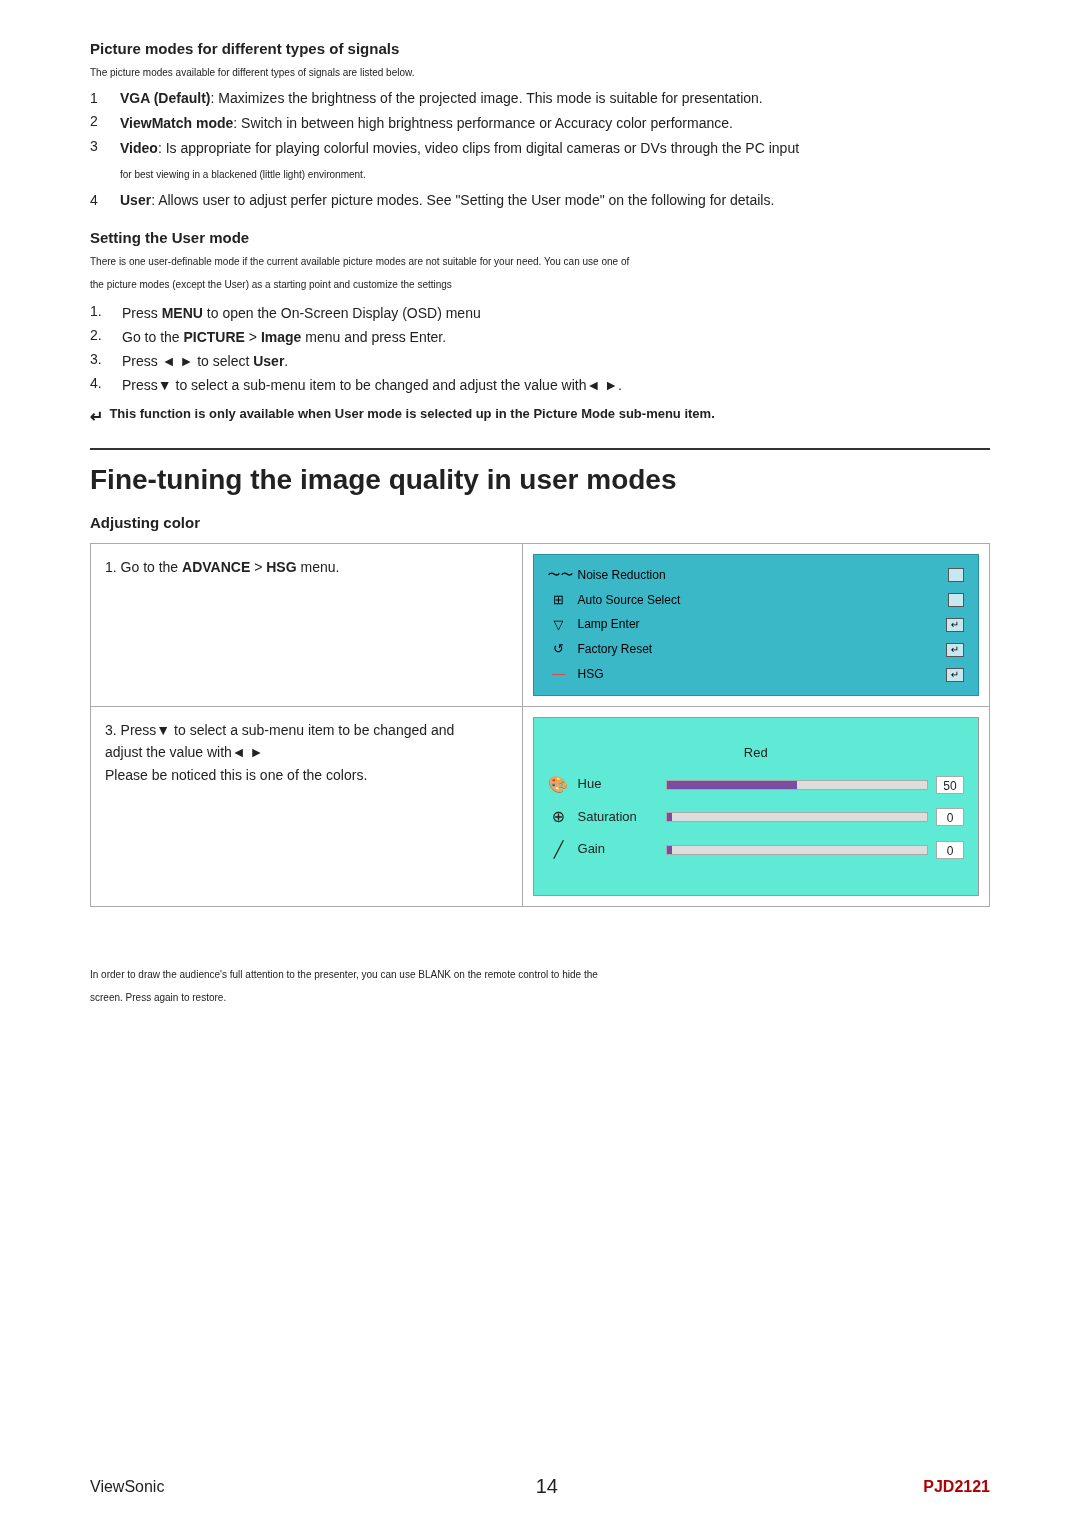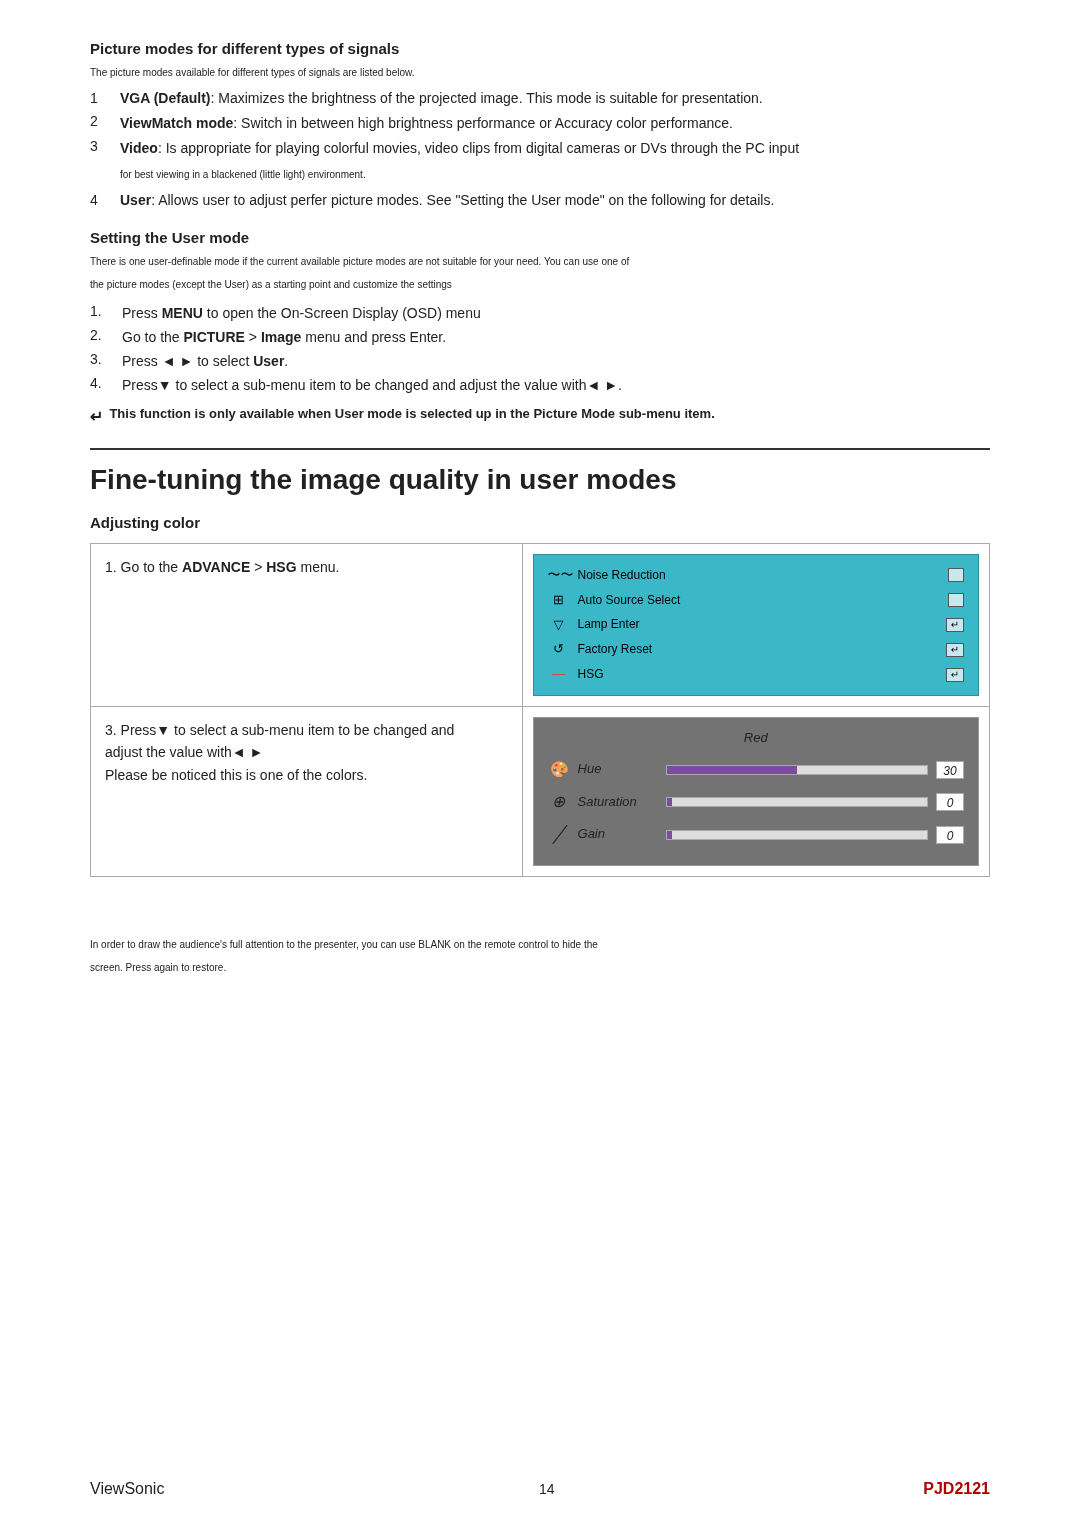--- a/index.html
+++ b/index.html
@@ -129,25 +129,24 @@
     }
     .color-circle {
       width: 36px;
       height: 36px;
       border-radius: 50%;
       border: 2px solid #555;
     }
     
     .hsg-menu {
       border: 1px solid #999;
-      padding: 10px 14px;
+      padding: 25px 14px;
       width: 100%;
-      background: #737373;
-      font-size: 13px;
-      font-style: italic;
+      background: #5eead4;
+      font-size: 13px;
     }
     .hsg-title {
       text-align: center;
       font-size: 13px;
       margin-bottom: 8px;
     }
     .hsg-row {
       display: flex;
       align-items: center;
       gap: 8px;
@@ -199,21 +198,21 @@
       justify-content: space-between;
       align-items: center;
       padding: 0 90px;
       font-size: 14px;
     }
     .footer-brand {
       font-weight: normal;
       font-size: 16px;
     }
     .footer-page {
-      font-size: 14px;
+      font-size: 20px;
       margin-left: 6px;
     }
     .footer-model {
       font-weight: bold;
       font-size: 16px;
       color: #b00000;
     }
   </style>
 </head>
 <body>
@@ -335,21 +334,21 @@
       <td>
         <div class="hsg-menu">
           <div class="hsg-title">Red</div>
 
           <div class="hsg-row">
             <span class="hsg-icon" style="font-size:16px;">🎨</span>
             <span class="hsg-label">Hue</span>
             <div class="hsg-bar-bg">
               <div class="hsg-bar-fill-purple" style="width:50%;"></div>
             </div>
-            <div class="hsg-value">30</div>
+            <div class="hsg-value">50</div>
           </div>
 
           <div class="hsg-row">
             <span class="hsg-icon" style="font-size:16px;">⊕</span>
             <span class="hsg-label">Saturation</span>
             <div class="hsg-bar-bg">
               <div class="hsg-bar-fill-purple" style="width:2%;"></div>
             </div>
             <div class="hsg-value">0</div>
           </div>

